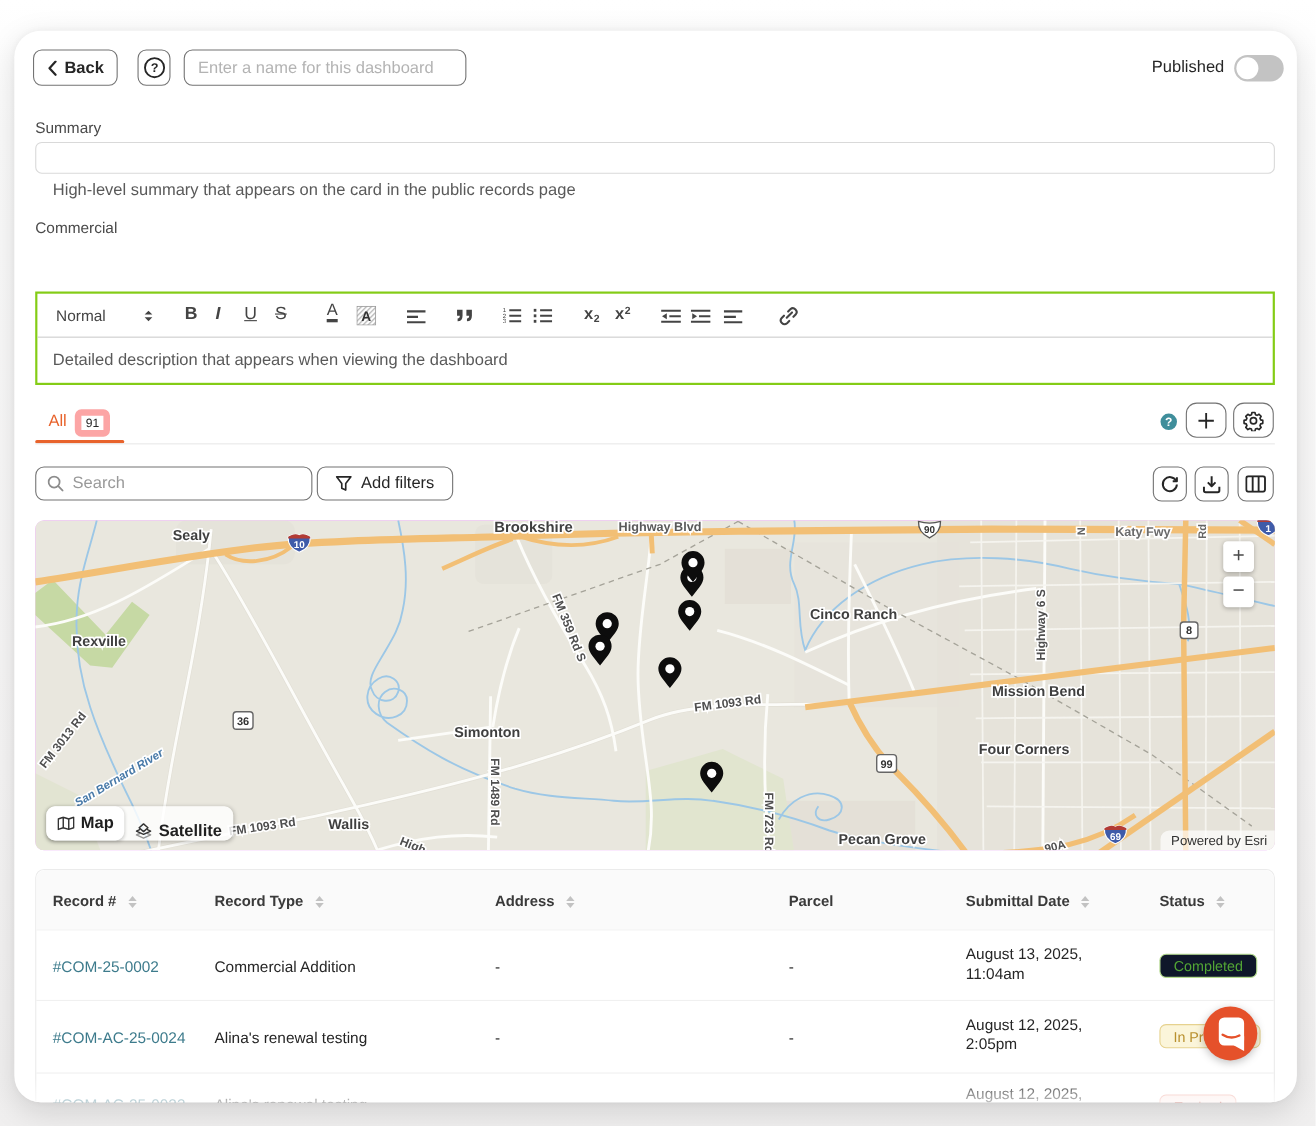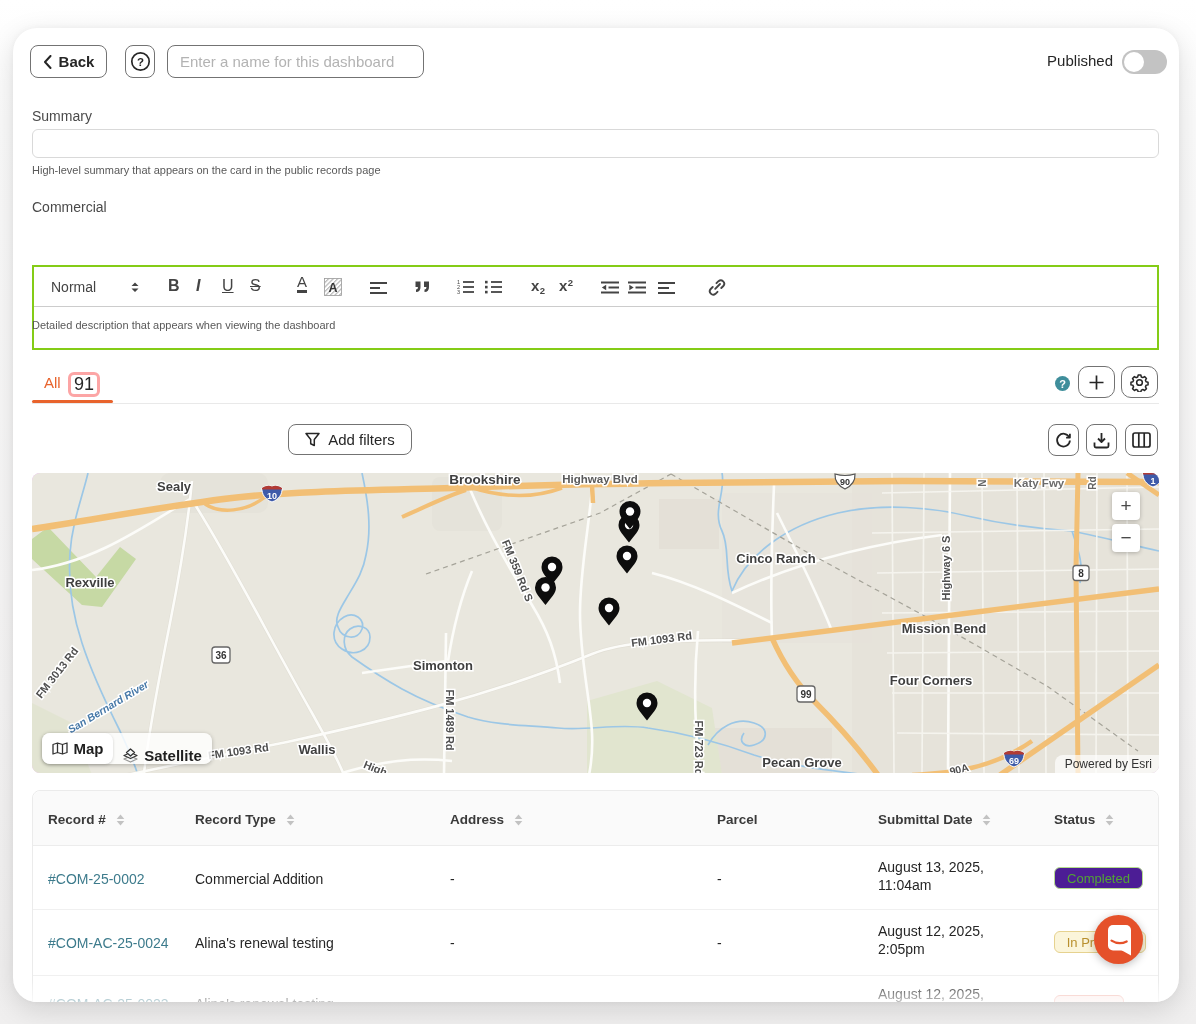--- a/index.html
+++ b/index.html
@@ -13,31 +13,31 @@
 
 .back-btn { left:17px; top:17px; width:77px; height:33px; font-size:15px; font-weight:600; gap:7px; }
 .help-btn { left:112px; top:17px; width:30px; height:33px; }
 .name-input { left:154px; top:17px; width:257px; height:33px; justify-content:flex-start;
   padding-left:12px; color:#b3b3b3; font-size:15px; font-weight:400; }
 .pub-label { left:1020px; top:24px; width:80px; font-size:15px; color:#262626; text-align:right; }
 .toggle { left:1109px; top:22px; width:45px; height:24px; background:#c3c3c3; border-radius:12px; }
 .toggle .knob { position:absolute; left:2px; top:2px; width:20px; height:20px; background:#fff; border-radius:50%; }
 
 .lbl { font-size:14px; color:#4a4a4a; }
-.helper { font-size:11px; color:#595959; }
+.helper { font-size:15px; color:#595959;margin-left:16px; }
 .input { position:absolute; border:1px solid #d9d9d9; border-radius:6px; background:#fff; }
 
 .editor { left:19px; top:199px; width:1127px; height:85px; border:2px solid #84cc16;margin-top:38px; }
 .qtoolbar { position:absolute; left:0; top:0; width:100%; height:40px; border-bottom:1px solid #ccc;
   display:flex; align-items:center; color:#444; }
 .ti { display:inline-flex; align-items:center; justify-content:center; position:absolute; color:#444; }
 
 .tab-all { left:31px; top:346px; font-size:15px; font-weight:400; color:#e8632c; }
-.tab-count { left:55px; top:344px; width:32px; height:25px; border:3px solid #fca5a5; border-radius:6px;
-  font-size:18px; color:#262626; display:flex; align-items:center; justify-content:center; }
+.tab-count { left:55px; top:344px; width:32px; height:25px; border:6px solid #fca5a5; border-radius:6px;
+  font-size:11px; color:#262626; display:flex; align-items:center; justify-content:center; }
 .tab-underline { left:19px; top:372px; width:81px; height:3px; background:#e8632c; border-radius:2px; }
 .tab-divider { left:19px; top:375px; width:1127px; height:1px; background:#e9e9e9; }
 
 .search-box { left:19px; top:396px; width:252px; height:31px; justify-content:flex-start; padding-left:10px;
   gap:8px; color:#999; font-size:15px; font-weight:400; }
 .filters-btn { left:275px; top:396px; width:124px; height:31px; font-size:15px; font-weight:500; gap:8px; }
 .icon-btn { width:31px; height:32px; }
 
 .map { position:absolute; left:19px; top:445px; width:1127px; height:300px; border-radius:8px;
   overflow:hidden; background:#f0abfc; }
@@ -184,20 +184,27 @@
         <path d="M7.5 0.5 V14.5 M0.5 7.5 H14.5" stroke="#262626" stroke-width="1.7"></path>
       </svg>
     </div>
   <div class="btn" style="left:1108px; top:338px; width:37px; height:32px; border-radius:10px;">
       <svg width="19" height="19" viewBox="0 0 24 24">
         <path fill="none" stroke="#262626" stroke-width="1.9" stroke-linejoin="round" d="M12 2.5 l1.7 0 .6 2.5 1.9.8 2.2-1.3 2.4 2.4-1.3 2.2.8 1.9 2.5.6 0 3.4-2.5.6-.8 1.9 1.3 2.2-2.4 2.4-2.2-1.3-1.9.8-.6 2.5-3.4 0-.6-2.5-1.9-.8-2.2 1.3-2.4-2.4 1.3-2.2-.8-1.9-2.5-.6 0-3.4 2.5-.6.8-1.9L3.2 7l2.4-2.4 2.2 1.3 1.9-.8.6-2.5z"></path>
         <circle cx="12" cy="12" r="3.6" fill="none" stroke="#262626" stroke-width="1.9"></circle>
       </svg>
     </div>
 
+  <div class="btn search-box">
+      <svg width="15" height="15" viewBox="0 0 15 15">
+        <circle cx="6.2" cy="6.2" r="5" fill="none" stroke="#8c8c8c" stroke-width="1.6"></circle>
+        <line x1="10" y1="10" x2="14" y2="14" stroke="#8c8c8c" stroke-width="1.6" stroke-linecap="round"></line>
+      </svg>
+      <span>Search</span>
+    </div>
   <div class="btn filters-btn">
       <svg width="15" height="15" viewBox="0 0 15 15">
         <path d="M1 1.5 H14 L9.3 7.5 V13.5 L5.7 11.8 V7.5 Z" fill="none" stroke="#262626" stroke-width="1.5" stroke-linejoin="round"></path>
       </svg>
       <span>Add filters</span>
     </div>
   <div class="btn icon-btn" style="left:1035px; top:396px;">
       <svg width="17" height="17" viewBox="0 0 17 17">
         <path d="M14.2 5.2 A6.4 6.4 0 1 0 14.9 8.5" fill="none" stroke="#262626" stroke-width="1.8"></path>
         <path d="M14.9 1.8 L14.9 5.6 L11.1 5.6" fill="none" stroke="#262626" stroke-width="1.8" stroke-linejoin="round"></path>
@@ -433,21 +440,21 @@
           <path d="M4.5 0.5 L8.3 5 H0.7 Z" fill="#c2c2c2"></path>
           <path d="M4.5 11.5 L8.3 7 H0.7 Z" fill="#c2c2c2"></path>
         </svg></div>
 
     <div class="abs" style="left:0; top:118px; width:1125px; height:1px; background:#f0f0f0;"></div>
     <div class="td link" style="left:15px; top:80px;">#COM-25-0002</div>
     <div class="td" style="left:162px; top:80px;">Commercial Addition</div>
     <div class="td" style="left:417px; top:80px;">-</div>
     <div class="td" style="left:684px; top:80px;">-</div>
     <div class="td" style="left:845px; top:67px; line-height:18px;">August 13, 2025,<br>11:04am</div>
-    <div class="chip" style="left:1021px; top:76px; width:89px; color:#52a535; border:1px solid #b5dc8e; background:#4c1d95;">Completed</div>
+    <div class="chip" style="left:1021px; top:76px; width:89px; color:#52a535; border:1px solid #b5dc8e; background:#0f172a;">Completed</div>
 
     <div class="abs" style="left:0; top:184px; width:1125px; height:1px; background:#f0f0f0;"></div>
     <div class="td link" style="left:15px; top:144px;">#COM-AC-25-0024</div>
     <div class="td" style="left:162px; top:144px;">Alina's renewal testing</div>
     <div class="td" style="left:417px; top:144px;">-</div>
     <div class="td" style="left:684px; top:144px;">-</div>
     <div class="td" style="left:845px; top:131px; line-height:18px;">August 12, 2025,<br>2:05pm</div>
     <div class="chip" style="left:1021px; top:140px; width:92px; color:#b9902e; border:1px solid #e6d28f; background:#fbf5da;">In Progress</div>
 
     <div class="td link" style="left:15px; top:205px;">#COM-AC-25-0023</div>

